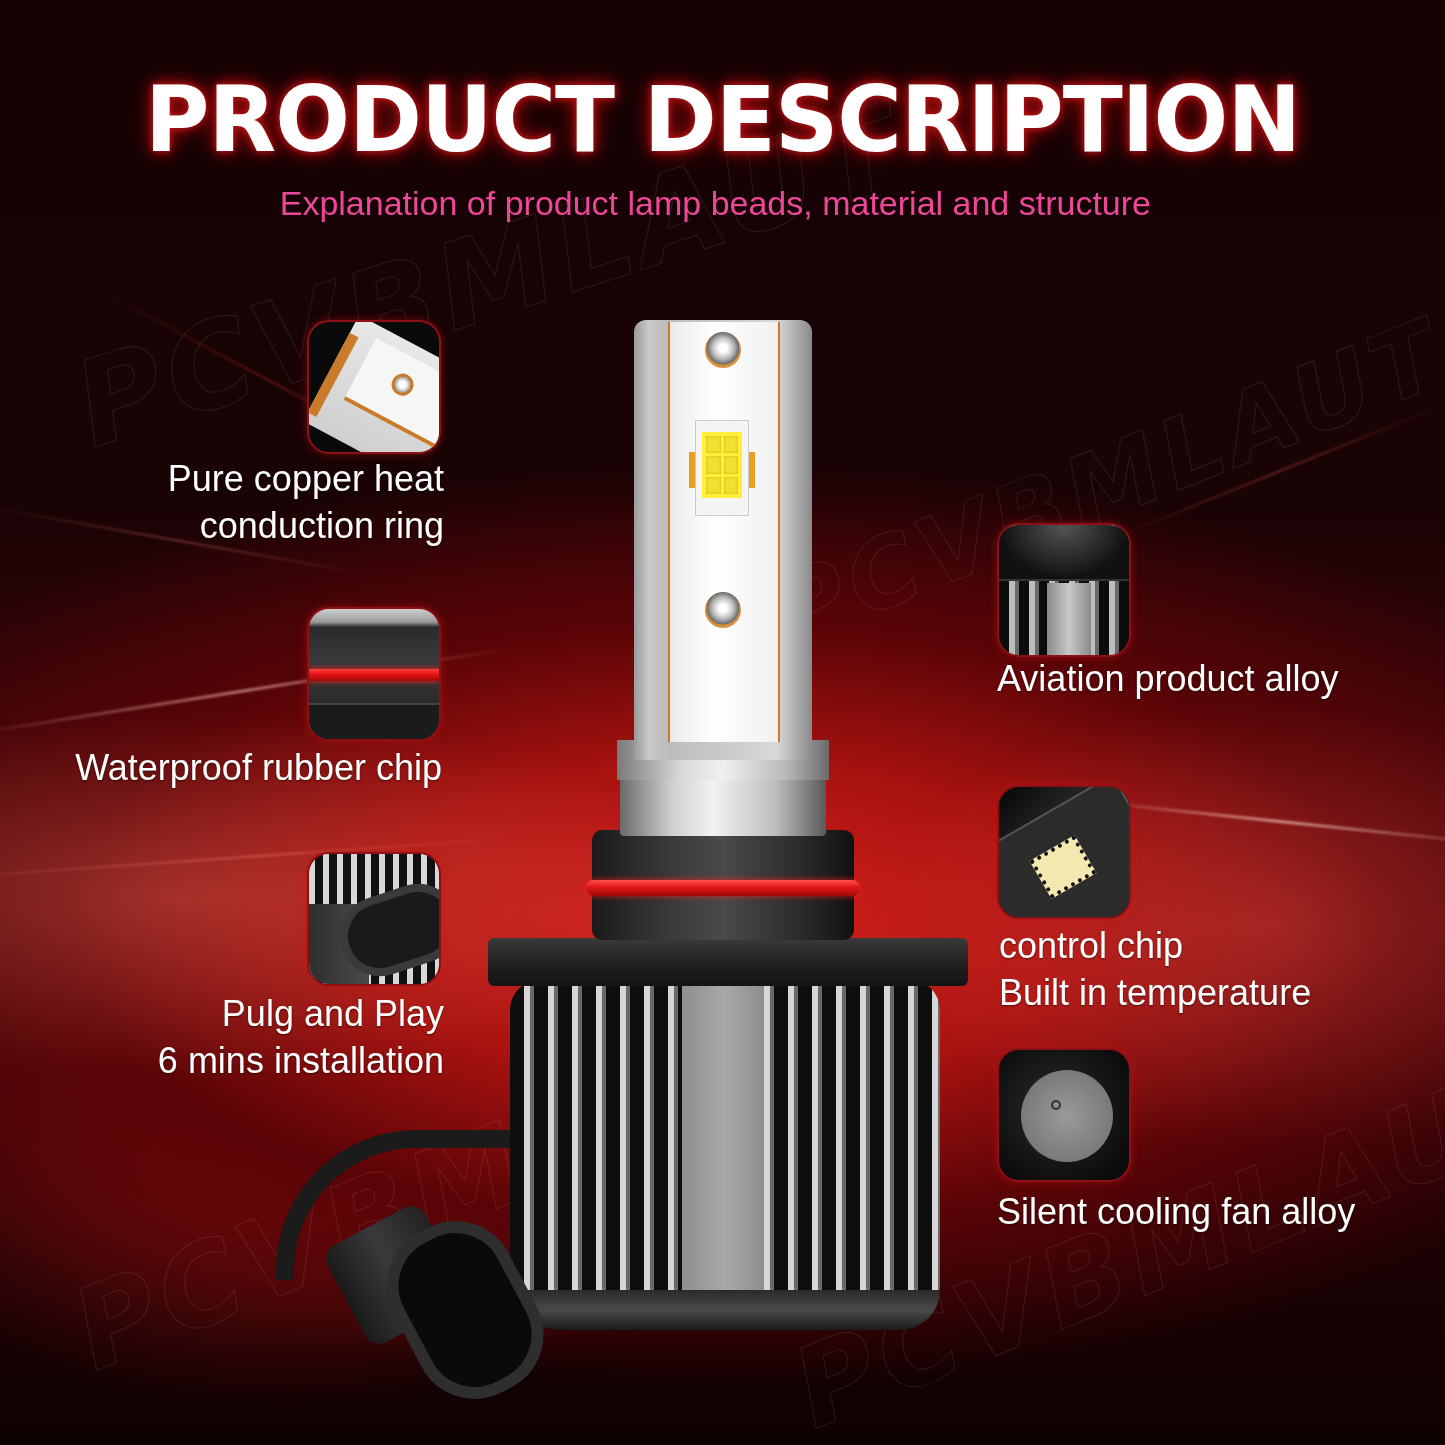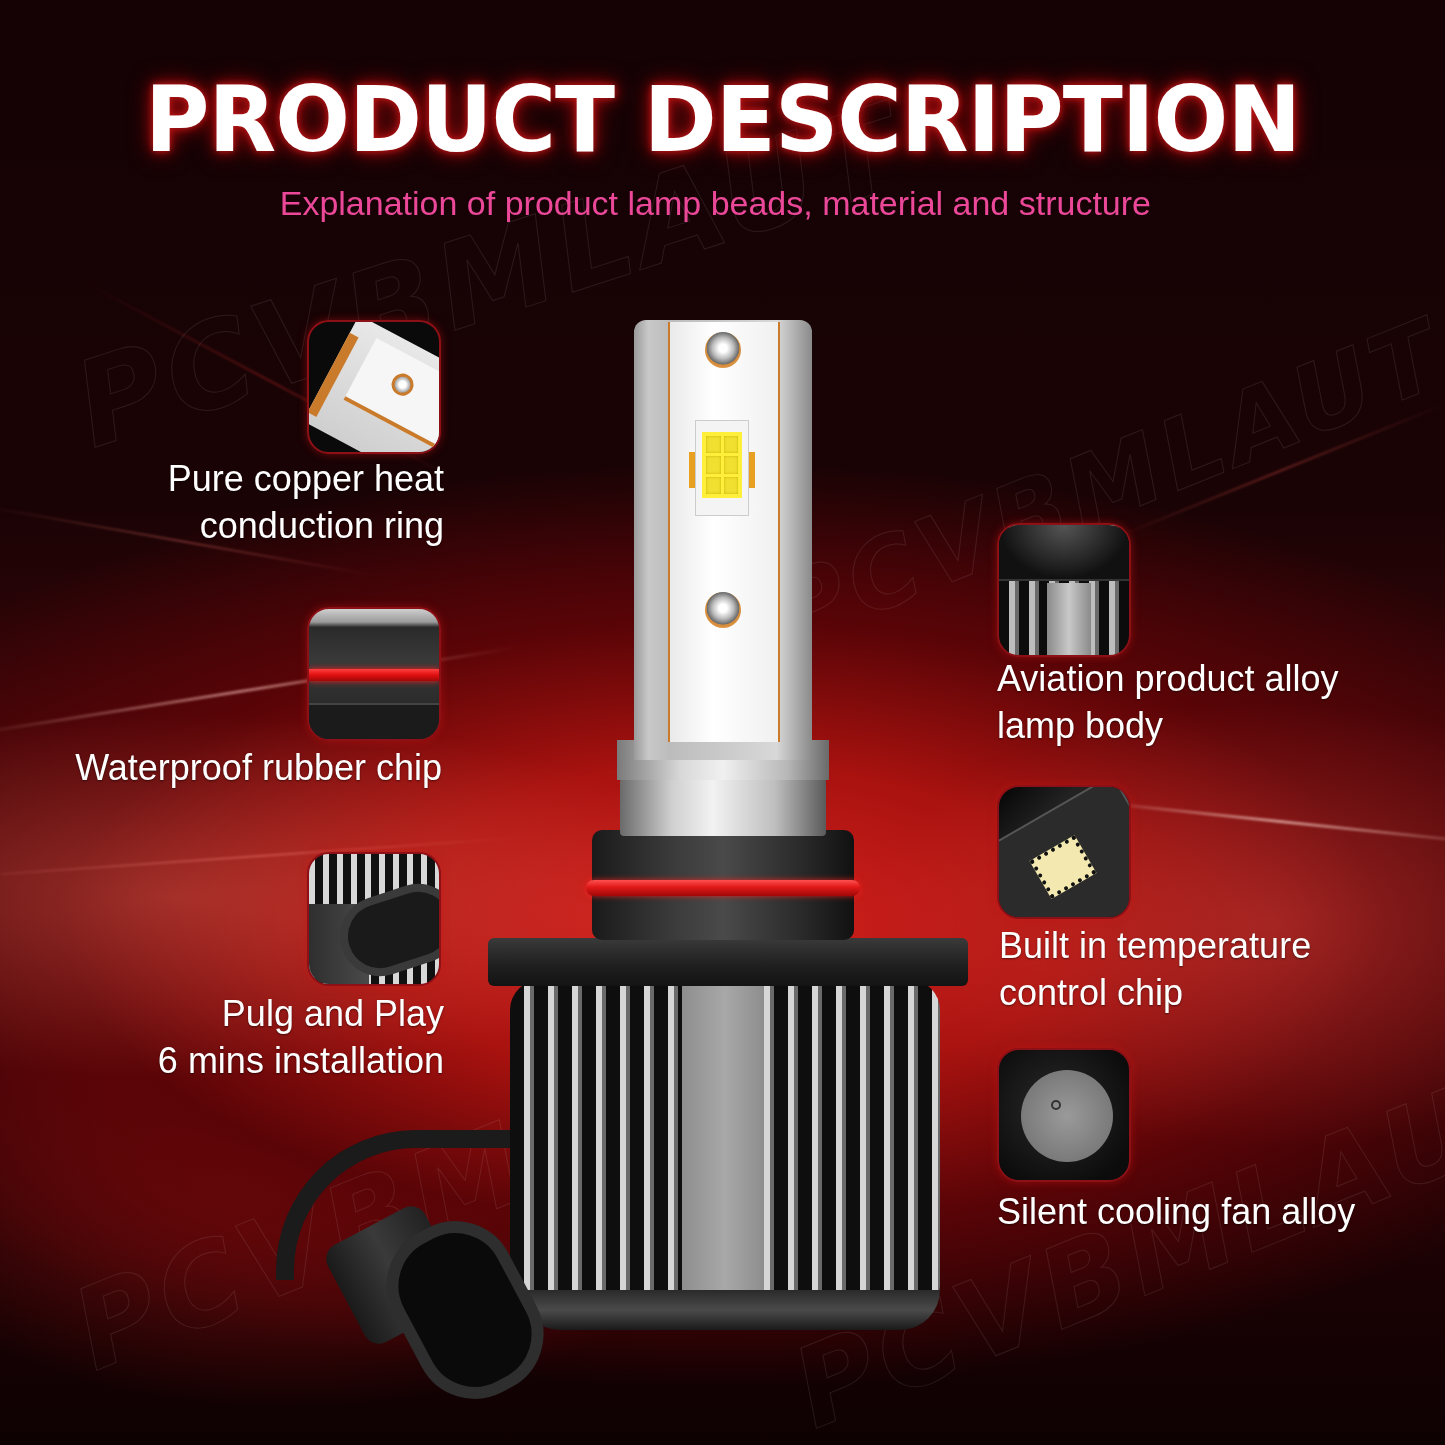--- a/index.html
+++ b/index.html
@@ -197,30 +197,29 @@
   <span>Pulg and Play</span>
   <span>6 mins installation</span>
 </div>
 
 <div class="thumb t-alu">
   <div class="top"></div>
   <div class="center"></div>
 </div>
 <div class="label" style="left:997px; top:655px; width:440px;">
   <span>Aviation product alloy</span>
-  <span>lamp body</span>
 </div>
 
 <div class="thumb t-chip">
   <div class="board"></div>
   <div class="ic"></div>
 </div>
 <div class="label" style="left:999px; top:922px; width:440px;">
+  <span>control chip</span>
   <span>Built in temperature</span>
-  <span>control chip</span>
 </div>
 
 <div class="thumb t-fan">
   <div class="hub"></div>
   <div class="dot"></div>
 </div>
 <div class="label" style="left:997px; top:1188px; width:440px;">
   <span>Silent cooling fan alloy</span>
 </div>
 

